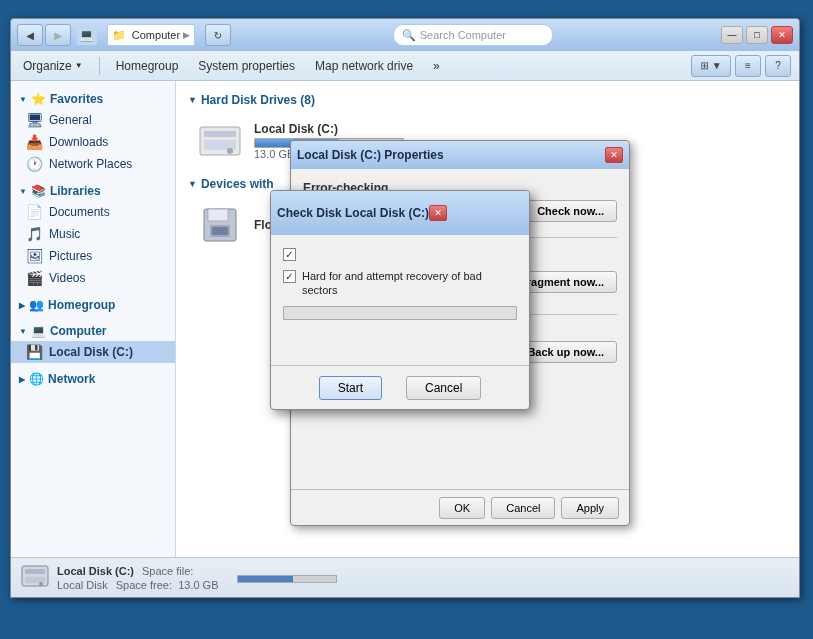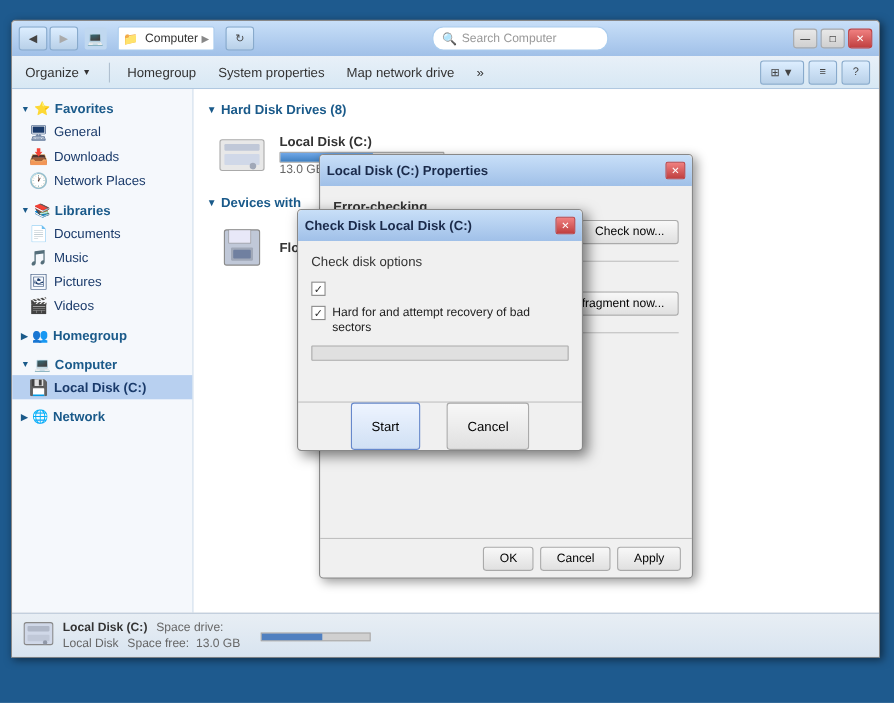--- a/index.html
+++ b/index.html
@@ -342,27 +342,26 @@
       height: 220px;
       background: #f0f0f0;
       border: 1px solid #888;
       border-radius: 4px;
       box-shadow: 4px 4px 12px rgba(0,0,0,0.5);
       display: flex;
       flex-direction: column;
       z-index: 20;
     }
     .check-title-bar {
-      height: 28px;
+      height: 44px;
       background: linear-gradient(to bottom, #c8dff8, #a0c0e8);
       border-radius: 4px 4px 0 0;
       display: flex;
       align-items: center;
       padding: 0 6px;
-      justify-content: space-between;
     }
     .check-title-text { font-size: 12px; color: #1a2a4a; font-weight: bold; }
     .check-close-btn {
       width: 18px; height: 16px;
       background: linear-gradient(to bottom, #f08080, #c04040);
       border: 1px solid #c04040;
       border-radius: 2px;
       cursor: pointer;
       display: flex; align-items: center; justify-content: center;
       font-size: 9px; color: white;
@@ -389,20 +388,21 @@
     .check-progress {
       height: 14px;
       background: #e0e0e0;
       border: 1px solid #aaa;
       border-radius: 1px;
       margin-top: 8px;
     }
     .check-footer {
       height: 44px;
       display: flex;
+      align-items: center;
       justify-content: center;
       gap: 24px;
       border-top: 1px solid #c0c0c0;
     }
     .check-btn {
       padding: 4px 18px;
       background: linear-gradient(to bottom, #f8f8f8, #e0e0e0);
       border: 1px solid #aaa;
       border-radius: 3px;
       cursor: pointer;
@@ -413,20 +413,21 @@
       background: linear-gradient(to bottom, #eef4ff, #d0e0f4);
     }
     .props-right-btn {
       padding: 4px 12px;
       background: linear-gradient(to bottom, #f8f8f8, #e0e0e0);
       border: 1px solid #aaa;
       border-radius: 3px;
       cursor: pointer;
       font-size: 11px;
       text-align: left;
+      font-weight: bold;
     }
   </style>
 </head>
 <body>
 
 <div class="main-window">
 
   <div class="title-bar">
     <div class="title-bar-left">
       <div class="nav-buttons">
@@ -608,21 +609,21 @@
         <rect x="1" y="2" width="26" height="20" rx="2" fill="#d0d8e8" stroke="#888" stroke-width="1"></rect>
         <rect x="4" y="5" width="20" height="5" rx="1" fill="#b0b8c8"></rect>
         <rect x="4" y="13" width="20" height="6" rx="1" fill="#c0c8d8"></rect>
         <circle cx="20" cy="20" r="2" fill="#9098a8"></circle>
       </svg>
     </div>
     <div class="status-info">
       <div style="display:flex;gap:8px;align-items:center;">
         <span class="status-name">Local Disk (C:)</span>
         <span class="status-detail">
-          <span>Space drive:</span>
+          <span>Space file:</span>
         </span>
       </div>
       <div style="display:flex;gap:8px;align-items:center;margin-top:2px;">
         <span class="status-detail">Local Disk</span>
         <span class="status-detail">
           <span>Space free:</span>
           &nbsp;<span>13.0 GB</span>
         </span>
       </div>
     </div>
@@ -656,37 +657,37 @@
         <div style="font-size:11px;color:#555;flex:1;">This option will defragment files on the<br>drive.</div>
         <button class="props-right-btn">Defragment now...</button>
       </div>
     </div>
     <div style="height:1px;background:#c0c0c0;margin:8px 0;"></div>
 
     <div>
       <div style="font-size:12px;font-weight:bold;color:#333;margin-bottom:4px;">Backup</div>
       <div style="display:flex;align-items:center;gap:10px;">
         <div style="font-size:11px;color:#555;flex:1;">This option will back up files on the drive.</div>
+        <button class="props-right-btn">Back up now...</button>
       </div>
     </div>
   </div>
   <div class="props-footer">
     <button class="props-btn">OK</button>
     <button class="props-btn">Cancel</button>
     <button class="props-btn">Apply</button>
   </div>
 </div>
 
 <div class="check-dialog">
   <div class="check-title-bar">
     <span class="check-title-text">Check Disk Local Disk (C:)</span>
     <div class="check-close-btn">✕</div>
   </div>
   <div class="check-content">
-    <div class="check-section-label">Check disk options</div>
     <div class="check-option">
       <div class="check-checkbox">✓</div>
     </div>
     <div class="check-option">
       <div class="check-checkbox">✓</div>
       <span class="check-option-text">Hard for and attempt recovery of bad sectors</span>
     </div>
     <div class="check-progress"></div>
   </div>
   <div class="check-footer">

